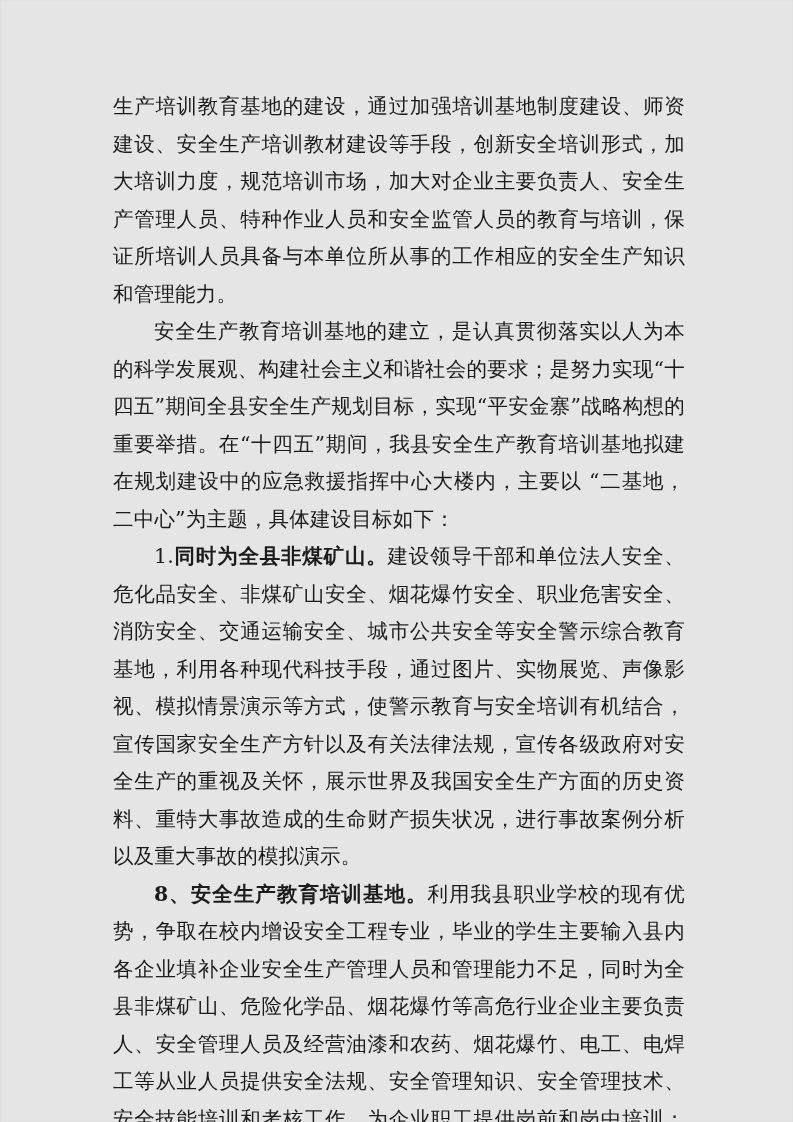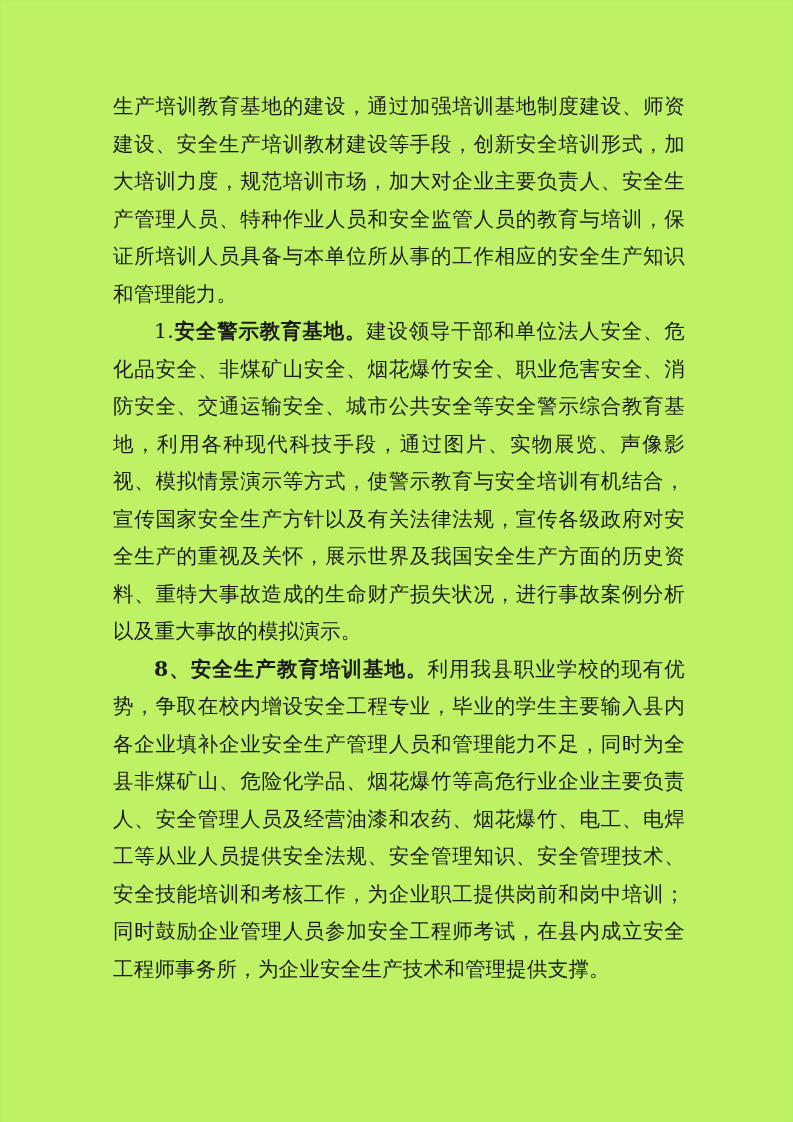--- a/index.html
+++ b/index.html
@@ -7,21 +7,21 @@
     padding: 0;
     background: #8b8b8b;
   }
   body {
     font-family: "DejaVu Sans", sans-serif;
   }
   .page {
     position: relative;
     width: 793px;
     height: 1122px;
-    background: #bef264;
+    background: #e5e5e5;
     margin: 0 auto;
     overflow: hidden;
     box-sizing: border-box;
   }
   .doc-body {
     position: absolute;
     left: 113px;
     top: 88px;
     width: 572px;
     font-family: "DejaVu Serif", "Liberation Serif", serif;
@@ -50,16 +50,17 @@
     pointer-events: none;
     box-shadow: inset 0 0 2px rgba(0,0,0,0.06);
   }
 </style>
 </head>
 <body>
 
 <div class="page">
   <div class="doc-body" id="doc-body">
       <div class="para"><span>生产培训教育基地的建设，通过加强培训基地制度建设、师资建设、安全生产培训教材建设等手段，创新安全培训形式，加大培训力度，规范培训市场，加大对企业主要负责人、安全生产管理人员、特种作业人员和安全监管人员的教育与培训，保证所培训人员具备与本单位所从事的工作相应的安全生产知识和管理能力。</span></div>
-      <div class="para indent"><span>1.</span><span class="bold">安全警示教育基地。</span><span>建设领导干部和单位法人安全、危化品安全、非煤矿山安全、烟花爆竹安全、职业危害安全、消防安全、交通运输安全、城市公共安全等安全警示综合教育基地，利用各种现代科技手段，通过图片、实物展览、声像影视、模拟情景演示等方式，使警示教育与安全培训有机结合，宣传国家安全生产方针以及有关法律法规，宣传各级政府对安全生产的重视及关怀，展示世界及我国安全生产方面的历史资料、重特大事故造成的生命财产损失状况，进行事故案例分析以及重大事故的模拟演示。</span></div>
+      <div class="para indent"><span>安全生产教育培训基地的建立，是认真贯彻落实以人为本的科学发展观、构建社会主义和谐社会的要求；是努力实现“十四五”期间全县安全生产规划目标，实现“平安金寨”战略构想的重要举措。在“十四五”期间，我县安全生产教育培训基地拟建在规划建设中的应急救援指挥中心大楼内，主要以 “二基地，二中心”为主题，具体建设目标如下：</span></div>
+      <div class="para indent"><span>1.</span><span class="bold">同时为全县非煤矿山。</span><span>建设领导干部和单位法人安全、危化品安全、非煤矿山安全、烟花爆竹安全、职业危害安全、消防安全、交通运输安全、城市公共安全等安全警示综合教育基地，利用各种现代科技手段，通过图片、实物展览、声像影视、模拟情景演示等方式，使警示教育与安全培训有机结合，宣传国家安全生产方针以及有关法律法规，宣传各级政府对安全生产的重视及关怀，展示世界及我国安全生产方面的历史资料、重特大事故造成的生命财产损失状况，进行事故案例分析以及重大事故的模拟演示。</span></div>
       <div class="para indent"><span class="bold">8、安全生产教育培训基地。</span><span>利用我县职业学校的现有优势，争取在校内增设安全工程专业，毕业的学生主要输入县内各企业填补企业安全生产管理人员和管理能力不足，同时为全县非煤矿山、危险化学品、烟花爆竹等高危行业企业主要负责人、安全管理人员及经营油漆和农药、烟花爆竹、电工、电焊工等从业人员提供安全法规、安全管理知识、安全管理技术、安全技能培训和考核工作，为企业职工提供岗前和岗中培训；同时鼓励企业管理人员参加安全工程师考试，在县内成立安全工程师事务所，为企业安全生产技术和管理提供支撑。</span></div>
     </div>
 </div>
 
 </body></html>

